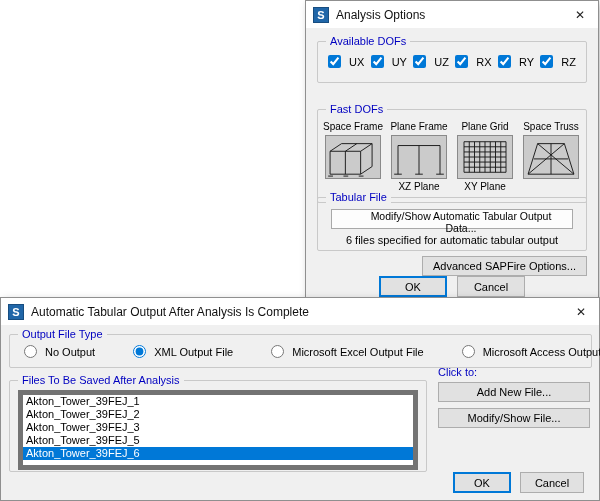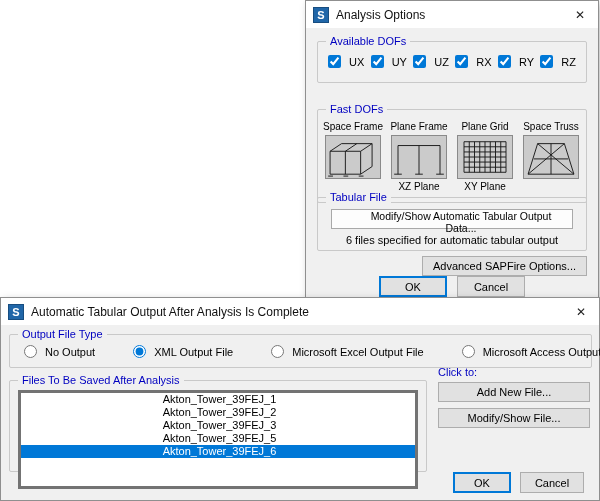--- a/index.html
+++ b/index.html
@@ -118,25 +118,24 @@
   
   #tabular-dialog { left: 0; top: 297px; width: 600px; height: 204px; }
   #grp-output { left: 8px; top: 36px; width: 583px; height: 34px; }
   #grp-output .radio-row {
     position: absolute; left: 14px; top: 10px;
     display: flex; gap: 38px;
   }
   #grp-files { left: 8px; top: 82px; width: 418px; height: 92px; }
   #file-list {
     position: absolute; left: 8px; top: 9px;
-    width: 400px; height: 99px;
+    width: 400px; height: 80px;
     background: #ffffff;
-    border: 3px solid #737373;
+    border: 5px solid #737373;
     overflow: hidden;
-    text-align: center;
   }
   .file-item {
     height: 13px; line-height: 13px;
     padding-left: 3px;
     font-size: 11px;
     white-space: nowrap;
   }
   .file-item.selected { background: var(--selection, #0078d7); color: #fff; }
   #click-to-label { position: absolute; left: 437px; top: 68px; color: var(--group-label, #0000c0); }
   .side-btn { position: absolute; left: 437px; width: 152px; height: 20px; }

